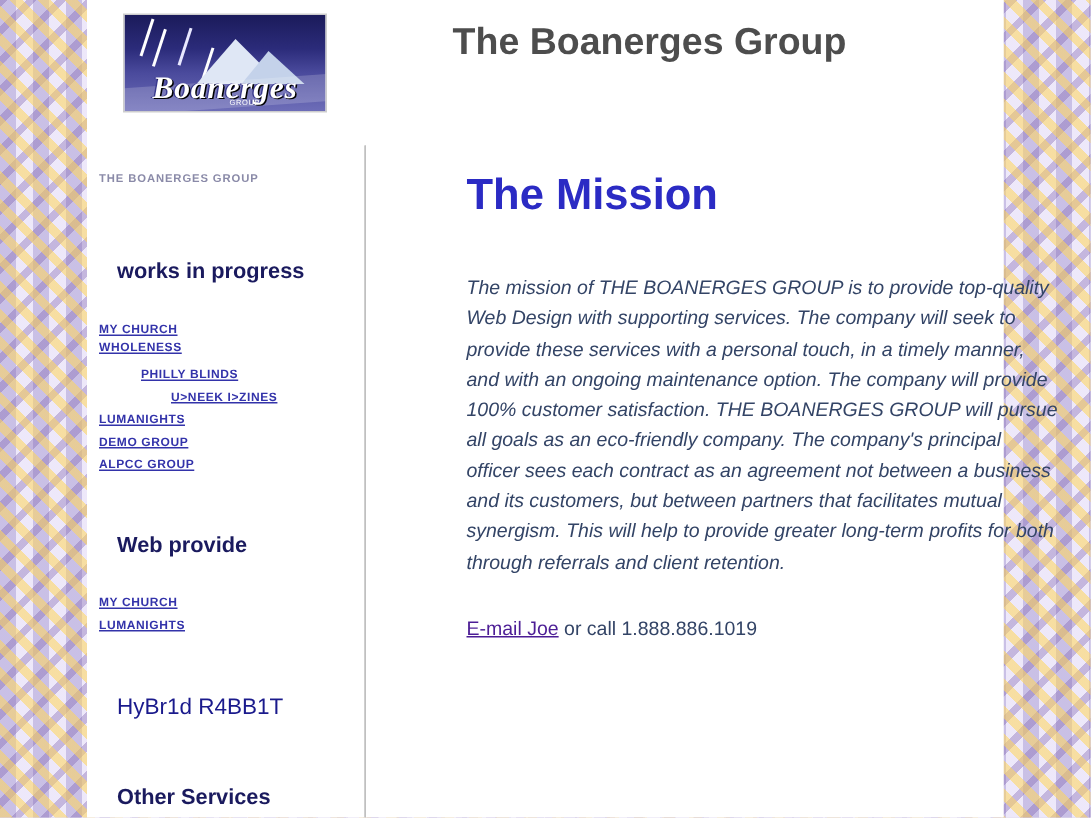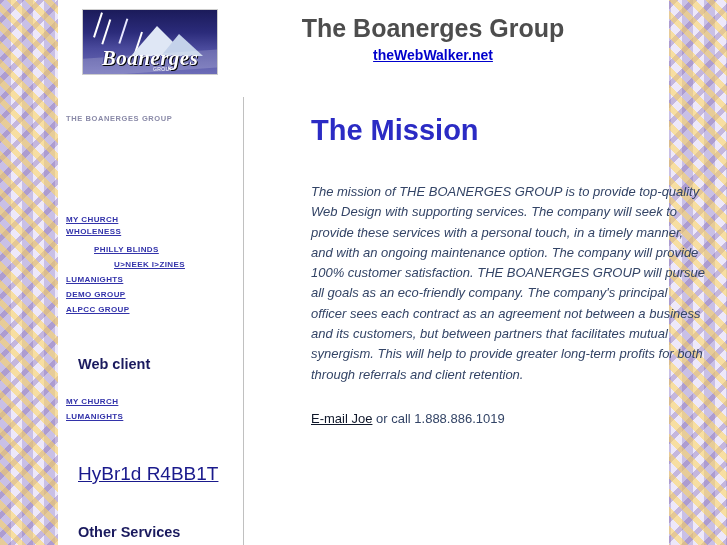--- a/index.html
+++ b/index.html
@@ -179,23 +179,22 @@
     font-size: 8px;
     font-weight: bold;
     color: #3333aa;
     text-decoration: underline;
     letter-spacing: 0.4px;
     cursor: pointer;
   }
   .navlink-lg {
     position: absolute;
     left: 20px;
-    font-size: 19px;
+    font-size: 15px;
     color: #1a1a8c;
-    text-decoration: underline;
     cursor: pointer;
   }
   .main {
     position: absolute;
     left: 186px;
     top: 0;
     width: 425px;
     height: 448px;
     background: #ffffff;
   }
@@ -221,61 +220,59 @@
     font-style: italic;
   }
   .contact {
     position: absolute;
     left: 67px;
     top: 314px;
     font-size: 13px;
     color: #334466;
   }
   .contact a {
-    color: #0f172a;
+    color: #4c1d95;
     text-decoration: underline;
     cursor: pointer;
   }
 </style>
 </head>
 <body>
 
 <div class="page">
   <div class="content-shell">
 
     <div class="header">
       <div class="logo">
         <div class="bolt"></div>
         <div class="mountain"></div>
         <div class="mountain2"></div>
         <div class="swoosh"></div>
         <div class="wordmark">Boanerges</div>
         <div class="tagline">GROUP</div>
       </div>
       <div class="site-title">The Boanerges Group</div>
-      <div class="site-link-wrap">
-        <span class="site-link">theWebWalker.net</span>
-      </div>
     </div>
 
     <div class="columns">
 
       <div class="sidebar">
         <div class="kicker">THE BOANERGES GROUP</div>
 
+        <div class="sec-head" style="top:76px;">works in progress</div>
 
         <div class="navlink" style="top:118px;">MY CHURCH</div>
         <div class="navlink" style="top:130px;">WHOLENESS</div>
         <div class="navlink" style="top:148px;padding-left:28px;">PHILLY BLINDS</div>
         <div class="navlink" style="top:163px;padding-left:48px;">U&gt;NEEK I&gt;ZINES</div>
         <div class="navlink" style="top:178px;">LUMANIGHTS</div>
         <div class="navlink" style="top:193px;">DEMO GROUP</div>
         <div class="navlink" style="top:208px;">ALPCC GROUP</div>
 
-        <div class="sec-head" style="top:259px;">Web client</div>
+        <div class="sec-head" style="top:259px;">Web provide</div>
 
         <div class="navlink" style="top:300px;">MY CHURCH</div>
         <div class="navlink" style="top:315px;">LUMANIGHTS</div>
 
         <div class="navlink-lg" style="top:366px;">HyBr1d R4BB1T</div>
 
         <div class="sec-head" style="top:427px;">Other Services</div>
       </div>
 
       <div class="divider-v"></div>

